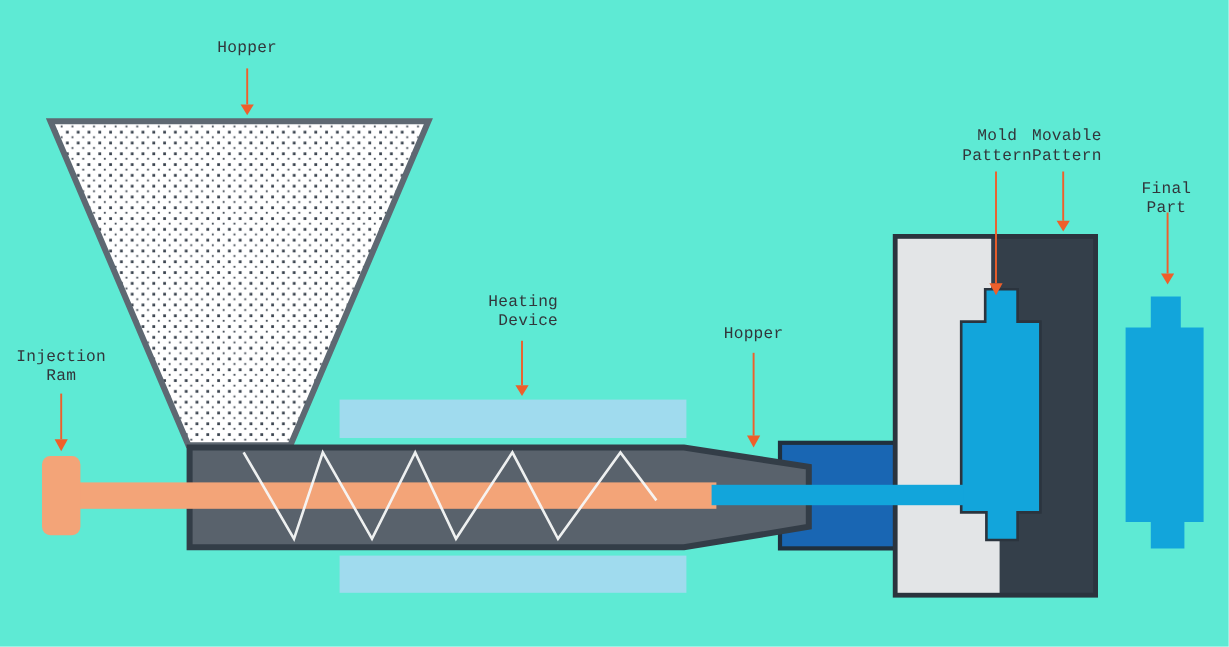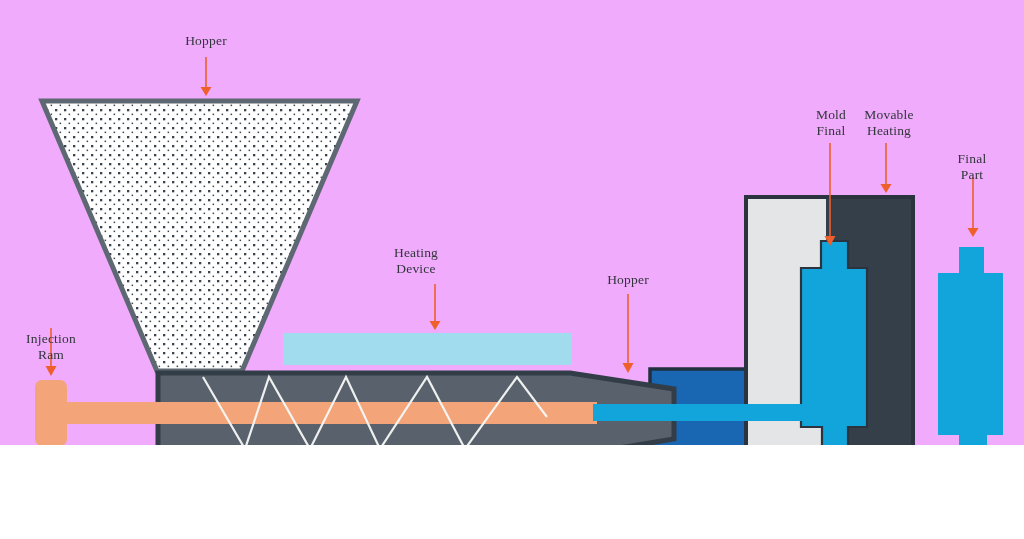--- a/index.html
+++ b/index.html
@@ -1,22 +1,22 @@
 <!DOCTYPE html>
 <html><head>
 <meta charset="utf-8">
 <style>
   html, body { margin: 0; padding: 0; background: #ffffff; }
   #stage {
     position: relative;
     width: 1024px;
-    height: 445px;
-    background: #f0abfc;
+    height: 539px;
+    background: #5eead4;
     overflow: hidden;
-    font-family: Liberation Serif, serif;
+    font-family: Liberation Mono, monospace;
   }
   #machine-svg { position: absolute; inset: 0; }
   .label {
     position: absolute;
     transform: translateX(-50%);
     text-align: center;
     white-space: pre-line;
     font-size: 13.5px;
     line-height: 16px;
     font-weight: 500;
@@ -90,24 +90,24 @@
       <line x1="886" y1="143" x2="886" y2="184" stroke-width="1.6" stroke="#EE5F2B"></line>
       <polygon points="880.5,184 891.5,184 886,193" fill="#EE5F2B"></polygon>
     </g>
     <g>
       <line x1="973" y1="177" x2="973" y2="228" stroke-width="1.6" stroke="#EE5F2B"></line>
       <polygon points="967.5,228 978.5,228 973,237" fill="#EE5F2B"></polygon>
     </g>
   </svg>
 
   <div class="label" style="left:206px; top:33px;">Hopper</div>
-  <div class="label" style="left:51px; top:291px;margin-top:40px;">Injection
+  <div class="label" style="left:51px; top:291px;">Injection
 Ram</div>
-  <div class="label" style="left:416px; top:245px;">Heating
+  <div class="label" style="left:436px; top:245px;text-align:right;">Heating
 Device</div>
   <div class="label" style="left:628px; top:272px;">Hopper</div>
   <div class="label" style="left:831px; top:107px;">Mold
-Final</div>
+Pattern</div>
   <div class="label" style="left:889px; top:107px;">Movable
-Heating</div>
+Pattern</div>
   <div class="label" style="left:972px; top:151px;">Final
 Part</div>
 </div>
 
 </body></html>

